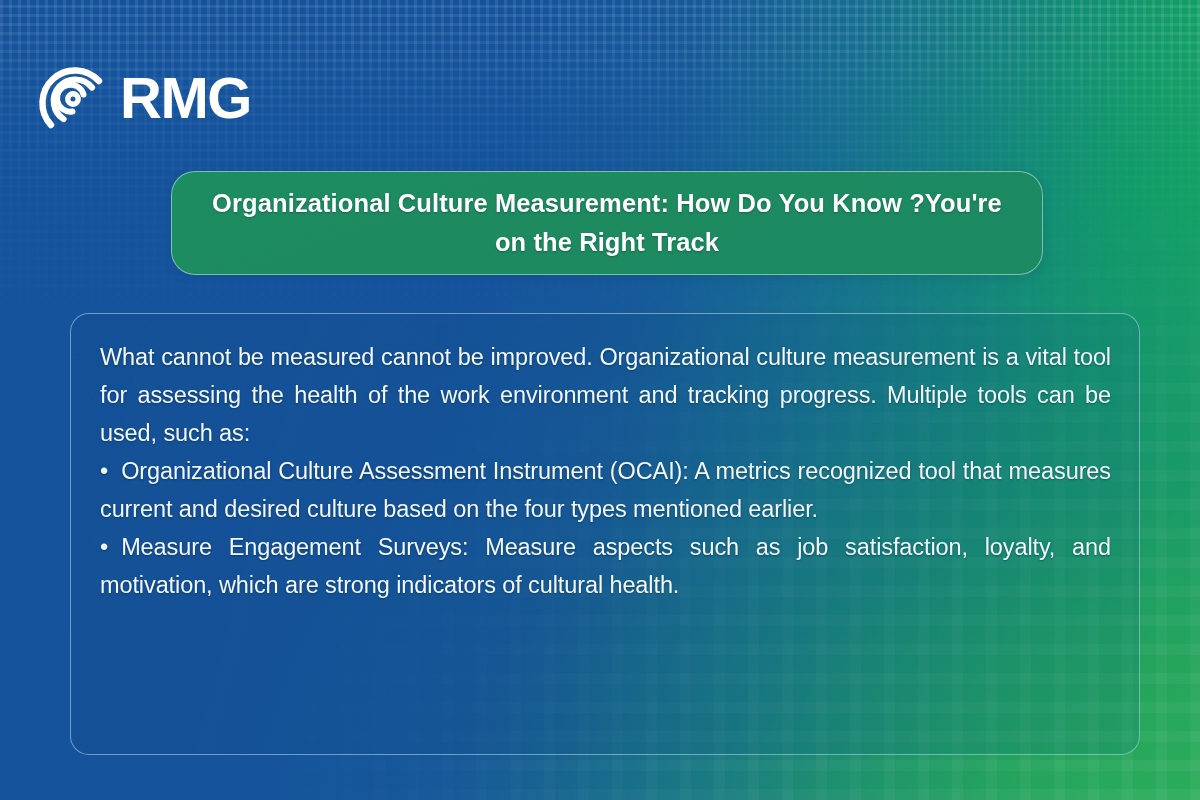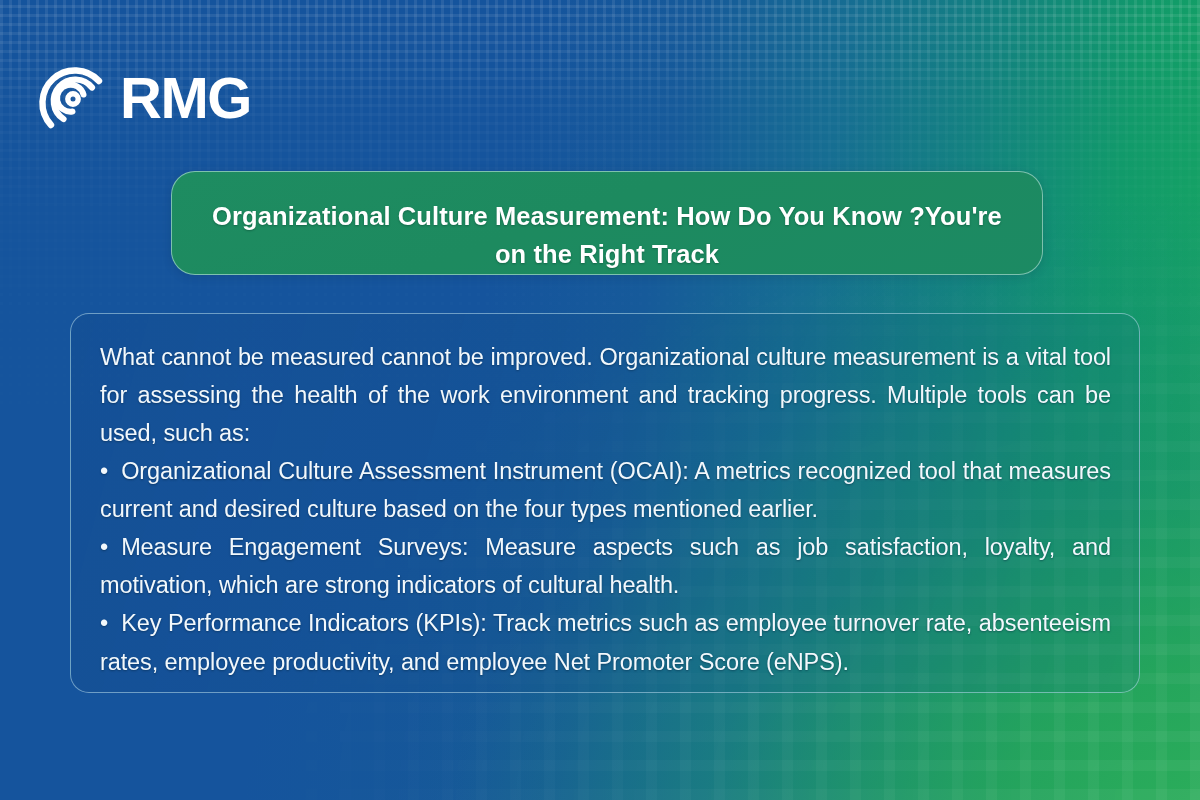--- a/index.html
+++ b/index.html
@@ -110,41 +110,41 @@
     position:absolute;
     left:171px;
     top:171px;
     width:872px;
     height:104px;
     border-radius:24px;
     background:linear-gradient(160deg, #1e8c61 0%, #1d8a5f 45%, #1c8a63 100%);
     border:1px solid rgba(190,230,225,0.60);
     box-shadow:0 2px 10px rgba(0,40,60,0.16);
     display:flex;
-    align-items:flex-end;
+    align-items:center;
     justify-content:center;
     padding:0 34px;
   }
   #title-text {
     color:#ffffff;
     font-size:25.5px;
     font-weight:bold;
     line-height:1.52;
     text-align:center;
     letter-spacing:0.1px;
     text-shadow:0 1px 2px rgba(0,40,30,0.35);
   }
 
   
   #body-card {
     position:absolute;
     left:70px;
     top:313px;
     width:1070px;
-    height:380px;
+    height:442px;
     border-radius:19px;
     border:1px solid rgba(186,222,236,0.55);
     background:linear-gradient(105deg,
       rgba(20,74,140,0.34) 0%,
       rgba(20,80,140,0.30) 45%,
       rgba(18,104,128,0.26) 72%,
       rgba(20,122,118,0.24) 100%);
     padding:24px 28px 20px 29px;
   }
 
@@ -188,18 +188,15 @@
   <div id="body-card">
     <p class="body-para">
       <span>What cannot be measured cannot be improved. Organizational culture measurement is a vital tool for assessing the health of the work environment and tracking progress. Multiple tools can be used, such as:</span>
     </p>
     <p class="body-para bulleted">
       <span class="bullet-dot">•</span><span>Organizational Culture Assessment Instrument (OCAI): A metrics recognized tool that measures current and desired culture based on the four types mentioned earlier.</span>
     </p>
     <p class="body-para bulleted">
       <span class="bullet-dot">•</span><span>Measure Engagement Surveys: Measure aspects such as job satisfaction, loyalty, and motivation, which are strong indicators of cultural health.</span>
     </p>
-    <p class="body-para bulleted">
-      <span class="bullet-dot">•</span><span>Key Performance Indicators (KPIs): Track metrics such as employee turnover rate, absenteeism rates, employee productivity, and employee Net Promoter Score (eNPS).</span>
-    </p>
   </div>
 
 </div>
 
 </body></html>

